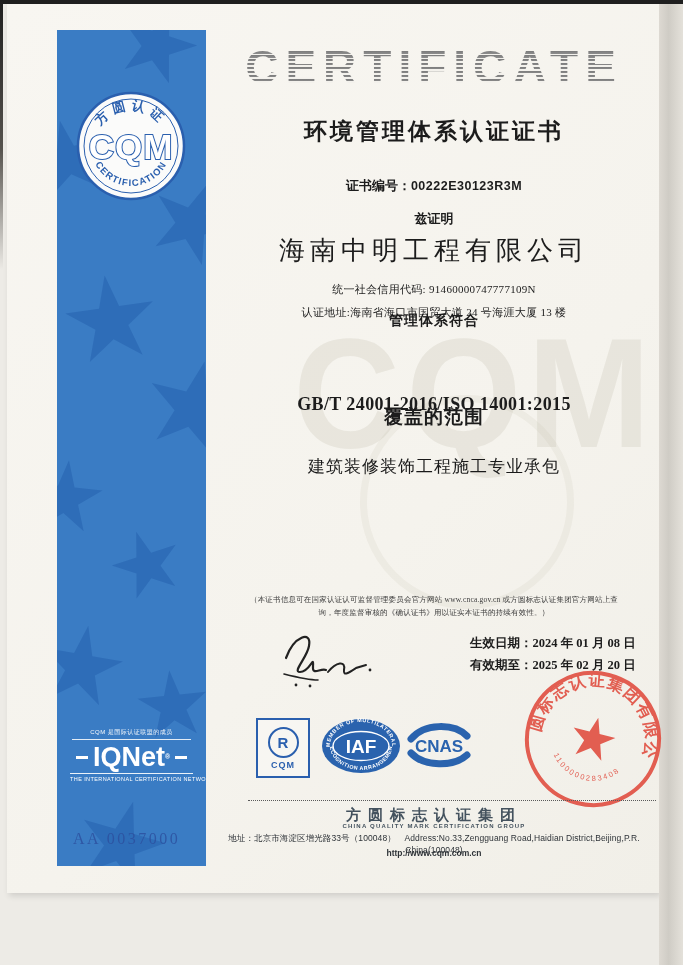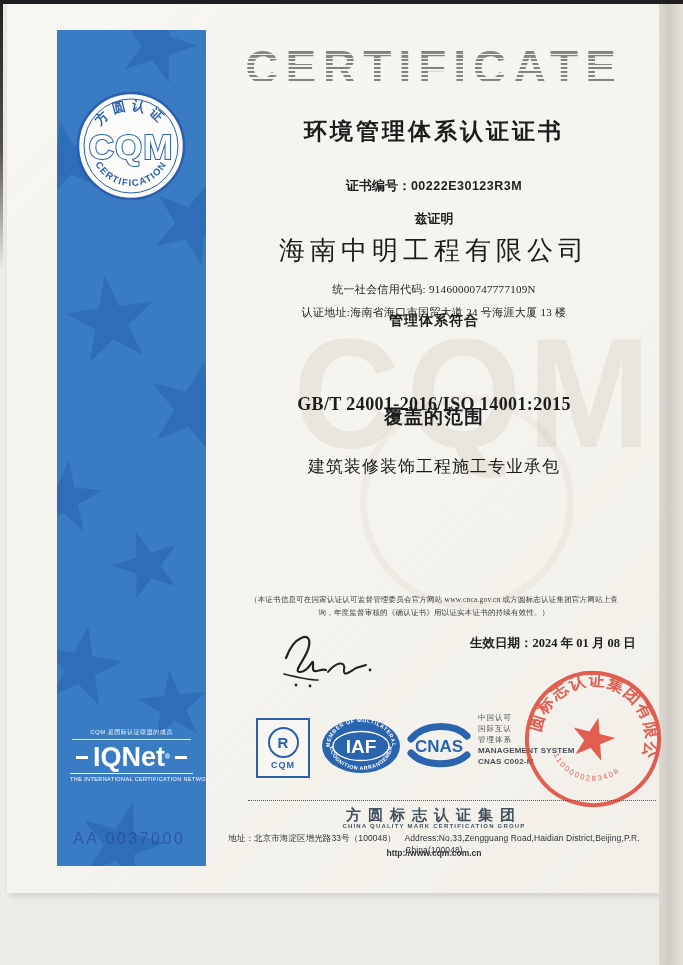--- a/index.html
+++ b/index.html
@@ -33,21 +33,21 @@
   .iqnet{position:absolute;left:5px;top:698px;width:139px;color:#fff;text-align:center;}
   .iqnet-tagline{font-size:6px;letter-spacing:0.5px;opacity:0.95;border-bottom:1px solid rgba(255,255,255,0.9);
     padding-bottom:2px;margin:0 10px 2px 10px;white-space:nowrap;}
   .iqnet-row{display:flex;align-items:center;justify-content:center;gap:5px;}
   .iqnet-dash{width:12px;height:3px;background:#fff;}
   .iqnet-name{font-size:27px;font-weight:bold;letter-spacing:0px;line-height:30px;}
   .iqnet-reg{font-size:7px;vertical-align:top;}
   .iqnet-caption{font-size:5.5px;letter-spacing:0.4px;border-top:1px solid rgba(255,255,255,0.9);
     margin:1px 8px 0 8px;padding-top:2px;white-space:nowrap;}
   .serial{position:absolute;left:16px;top:800px;font-size:16px;letter-spacing:2.5px;
-    color:#2c4f9e;opacity:0.8;font-family:Liberation Sans, sans-serif;}
+    color:#2c4f9e;opacity:0.8;font-family:Liberation Serif, serif;}
 
   
   .cline{position:absolute;left:205px;width:458px;text-align:center;color:#1c1c1c;}
   .cert-en{top:40px;font-size:46px;font-weight:bold;letter-spacing:7px;
     background:repeating-linear-gradient(180deg,#7e7e7e 0px,#8b8b8b 2.1px,#f3f1ec 2.1px,#f3f1ec 3.9px);
     -webkit-background-clip:text;background-clip:text;color:transparent;transform:scaleY(1.02);}
   .title-cn{top:116px;font-size:23px;font-weight:bold;letter-spacing:3px;font-family:"Liberation Serif",serif;text-align:center;}
   .certno{top:177px;font-size:13px;font-family:"Liberation Serif",serif;font-weight:bold;}
   .certno .val{font-family:"Liberation Sans",sans-serif;font-weight:bold;font-size:12.5px;letter-spacing:0.5px;text-align:center;}
   .certify{top:210px;font-size:13px;font-weight:bold;font-family:"Liberation Serif",serif;}
@@ -166,20 +166,21 @@
     <path d="M6 30 C 14 8, 32 2, 29 18 C 27 30, 12 44, 20 44 C 30 44, 34 26, 33 38 C 32 48, 40 40, 46 42" fill="none" stroke="#222" stroke-width="2.2" stroke-linecap="round"></path>
     <path d="M48 44 C 56 34, 66 32, 64 42 C 63 49, 70 44, 76 40 L 86 37" fill="none" stroke="#222" stroke-width="2" stroke-linecap="round"></path>
     <path d="M4 46 C 20 50, 30 52, 38 52" fill="none" stroke="#222" stroke-width="1.6" stroke-linecap="round"></path>
     <circle cx="16" cy="57" r="1.4" fill="#222"></circle>
     <circle cx="30" cy="58" r="1.4" fill="#222"></circle>
     <circle cx="90" cy="42" r="1.4" fill="#222"></circle>
   </svg>
 
   <div class="dates">
     <div><span>生效日期：</span><span>2024 年 01 月 08 日</span></div>
+    <div><span>有效期至：</span><span>2025 年 02 月 20 日</span></div>
   </div>
 
   <div class="rcqm">
     <div class="rcqm-circle">R</div>
     <div class="rcqm-label">CQM</div>
   </div>
 
   <svg class="iaf-svg" width="82" height="58" viewBox="0 0 82 58">
     <defs>
       <path id="iafTop" d="M41,29 m-31,0 a31,24 0 1,1 62,0"></path>
@@ -195,27 +196,20 @@
       <textPath href="#iafBot" startOffset="50%" text-anchor="middle">RECOGNITION ARRANGEMENT</textPath>
     </text>
   </svg>
 
   <svg class="cnas-svg" width="66" height="46" viewBox="0 0 66 46">
     <path d="M5 17 C 18 1, 48 1, 61 14" fill="none" stroke="#2a63ae" stroke-width="7" stroke-linecap="round"></path>
     <path d="M5 31 C 18 45, 48 45, 61 33" fill="none" stroke="#2a63ae" stroke-width="7" stroke-linecap="round"></path>
     <text x="33" y="30" text-anchor="middle" font-size="17" font-weight="900" fill="#2a63ae" stroke="#f5f3ed" stroke-width="0.8" paint-order="stroke" font-family="Liberation Sans,sans-serif">CNAS</text>
   </svg>
 
-  <div class="acc-text">
-    <div class="acc-cn">中国认可</div>
-    <div class="acc-cn">国际互认</div>
-    <div class="acc-cn">管理体系</div>
-    <div class="acc-en">MANAGEMENT SYSTEM</div>
-    <div class="acc-en">CNAS C002-M</div>
-  </div>
 
   <svg class="seal-svg" width="150" height="150" viewBox="0 0 150 150">
     <defs>
       <path id="sealArc" d="M75,75 m-51,14 a53,53 0 1,1 102,0"></path>
       <path id="sealNumArc" d="M75,75 m-42,8 a43,43 0 0,0 84,0"></path>
     </defs>
     <circle cx="75" cy="75" r="66" fill="none" stroke="#e04a3d" stroke-width="4"></circle>
     <text font-size="16.5" font-weight="bold" fill="#e04a3d" letter-spacing="1.5" font-family="Liberation Serif,serif">
       <textPath href="#sealArc" startOffset="50%" text-anchor="middle">方圆标志认证集团有限公司</textPath>
     </text>

